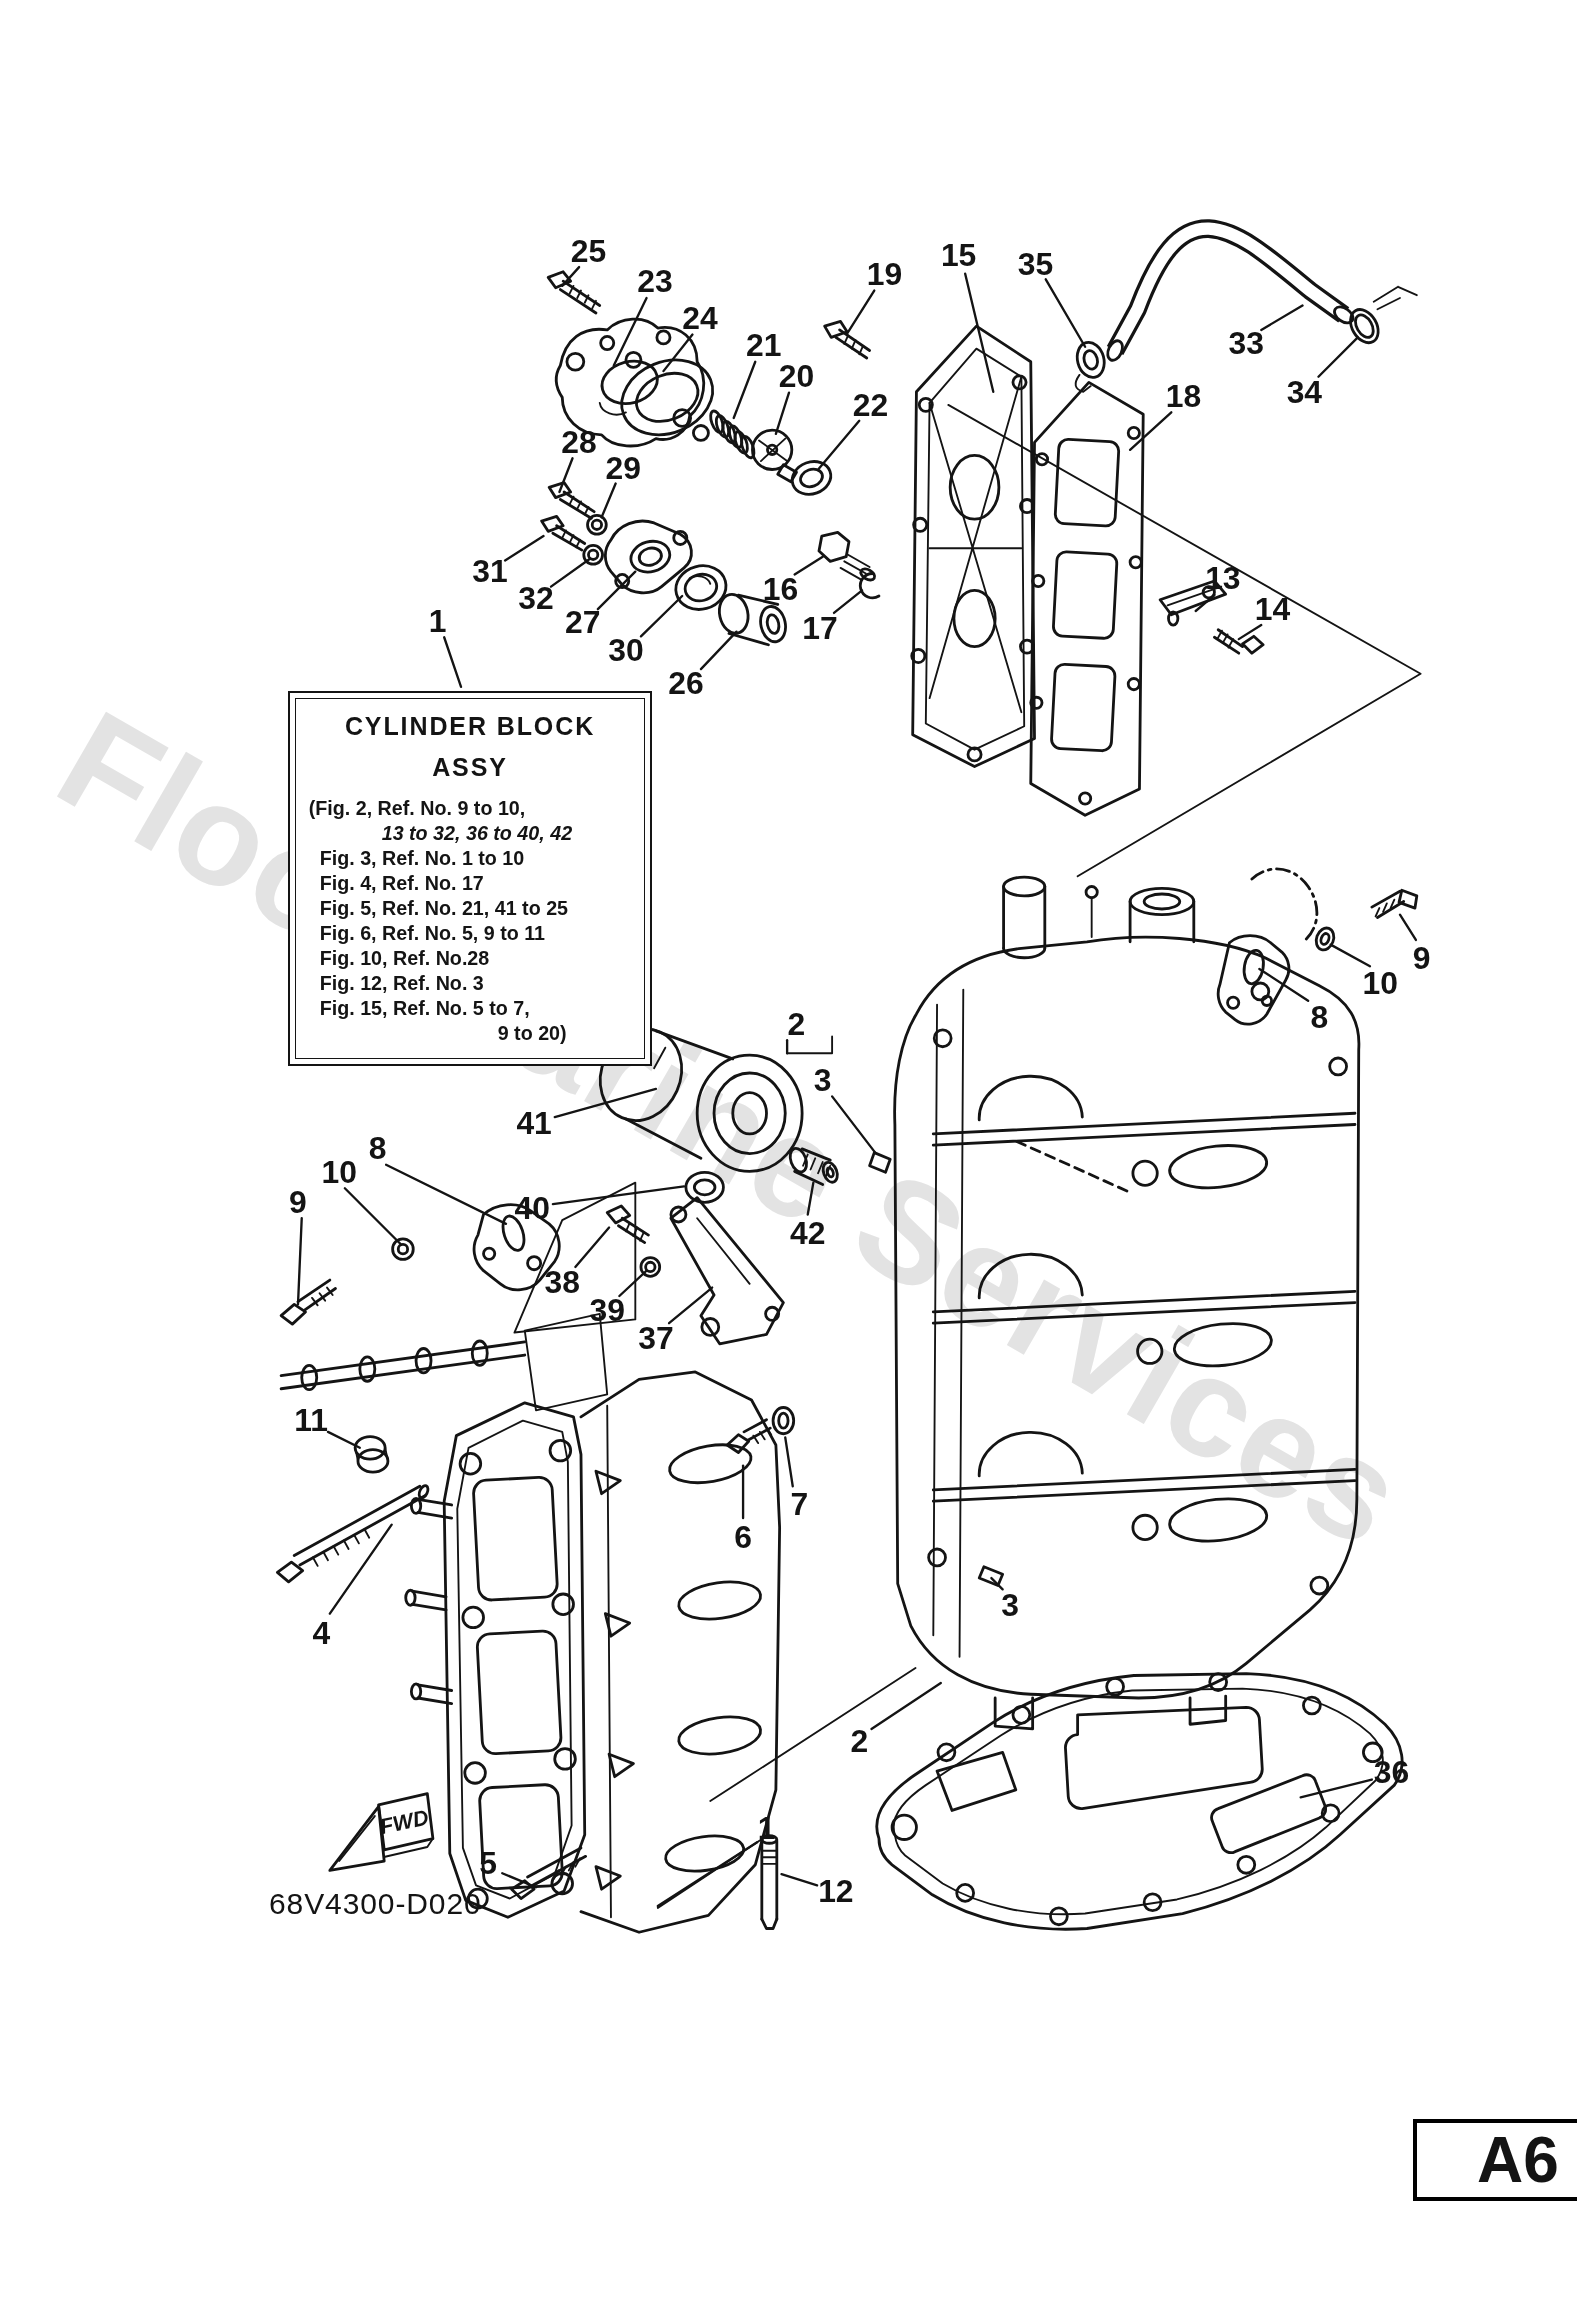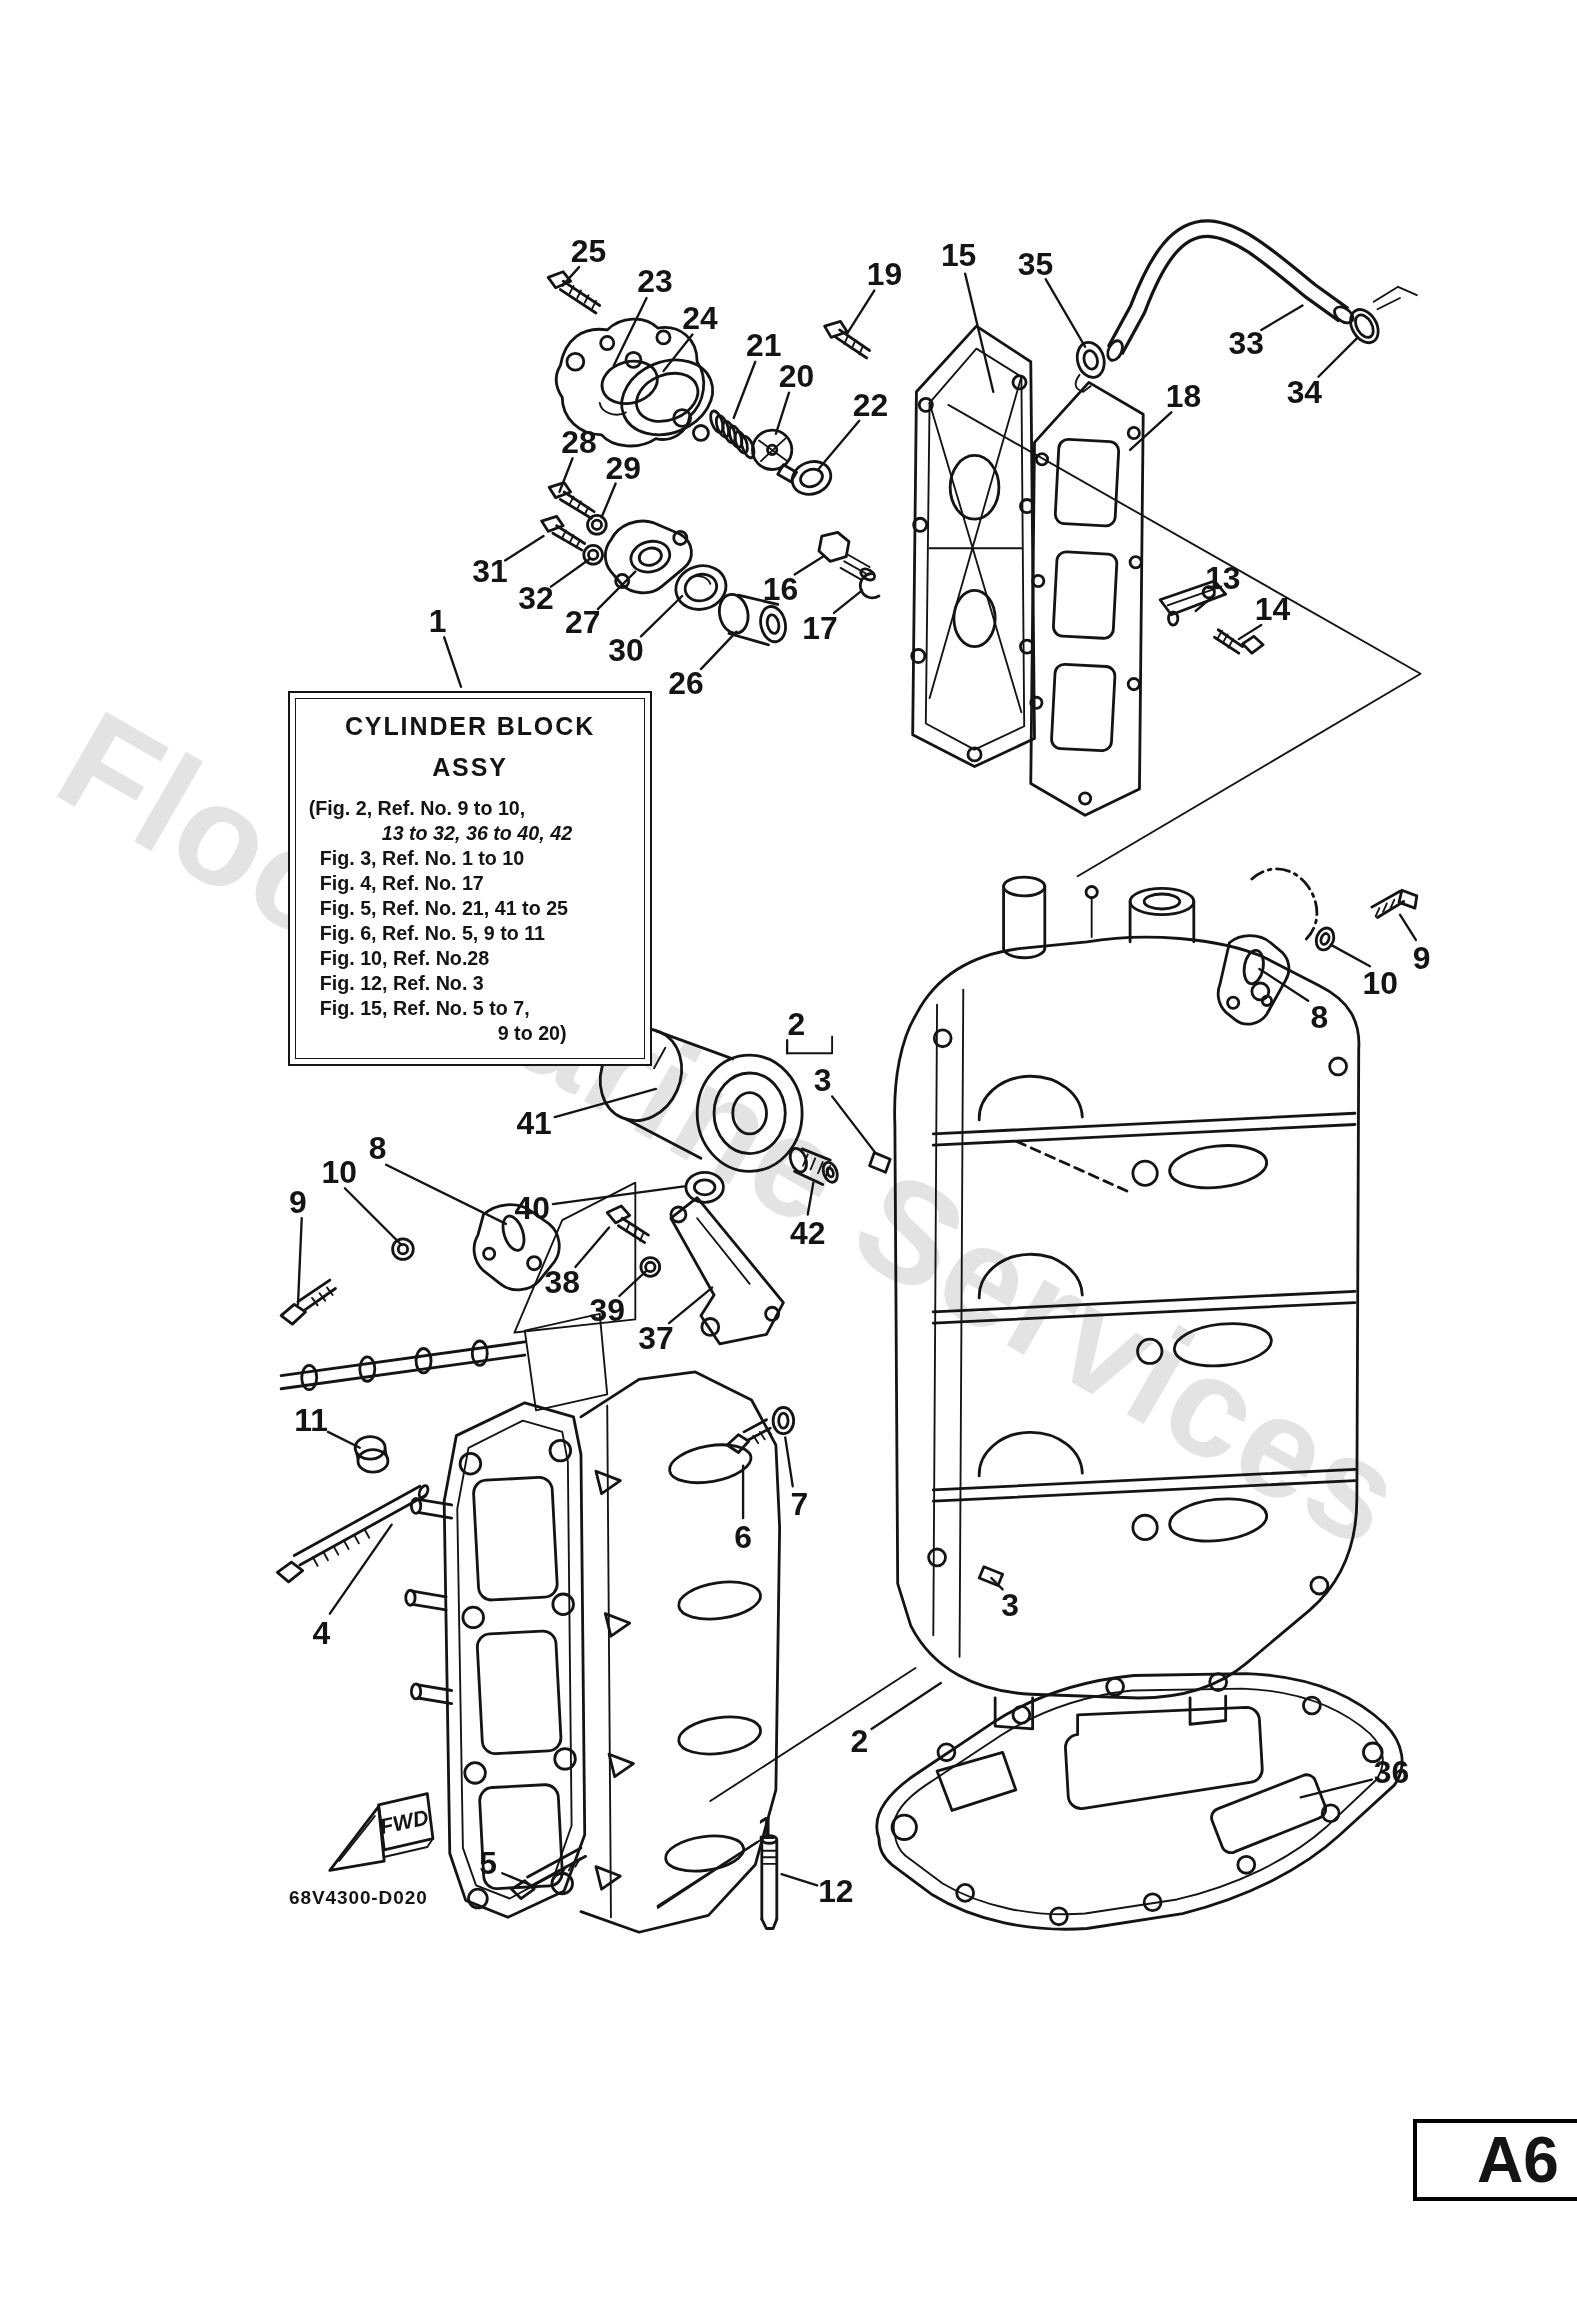--- a/index.html
+++ b/index.html
@@ -20,21 +20,21 @@
   .callout{font-size:34px;font-weight:bold;fill:#141414;text-anchor:middle;
            font-family:"Liberation Sans",sans-serif;}
   .fwd-text{font-size:23px;font-weight:bold;font-style:italic;fill:#141414;text-anchor:middle;}
   .info-box{position:absolute;left:288px;top:691px;width:364px;height:375px;
             border:2.8px solid #141414;background:#fff;box-sizing:border-box;padding:4.7px;}
   .info-box-inner{width:100%;height:100%;border:1.9px solid #141414;box-sizing:border-box;padding-top:13px;}
   .ib-title{text-align:center;font-size:25px;font-weight:bold;letter-spacing:1.9px;}
   .ib-title2{margin-top:12px;}
   #fig-lines{margin-top:14px;font-size:19.7px;font-weight:bold;line-height:25px;}
   .fig-line{white-space:nowrap;}
-  .code{position:absolute;left:289px;top:1887px;font-size:19px;letter-spacing:0.9px;font-weight:bold;}
+  .code{position:absolute;left:269px;top:1887px;font-size:30px;letter-spacing:0.9px;}
   .a6{position:absolute;left:1413px;top:2119px;width:197px;height:82px;border:4.7px solid #000;
       background:#fff;box-sizing:border-box;display:flex;align-items:center;padding-left:60px;
       font-size:64px;font-weight:bold;}
 </style>
 </head>
 <body>
 
 <div class="page">
 
 <svg viewBox="0 0 1684 2480" width="1578" height="2324">

